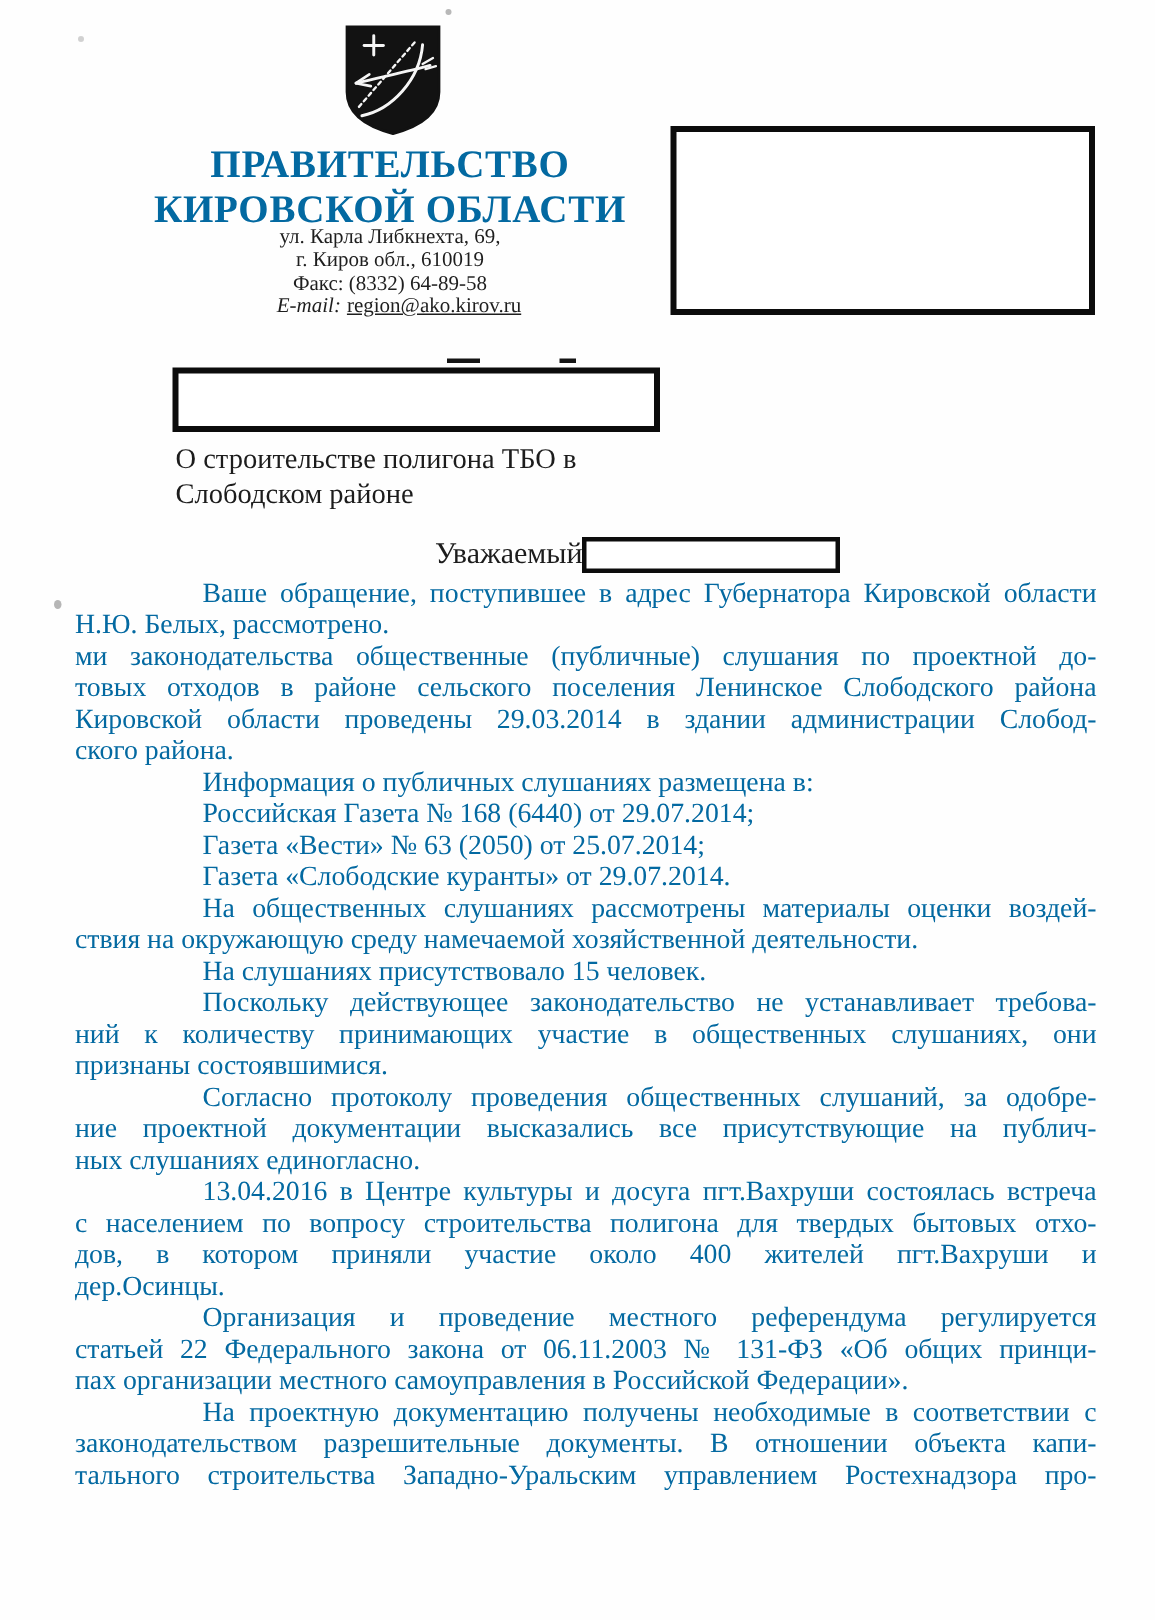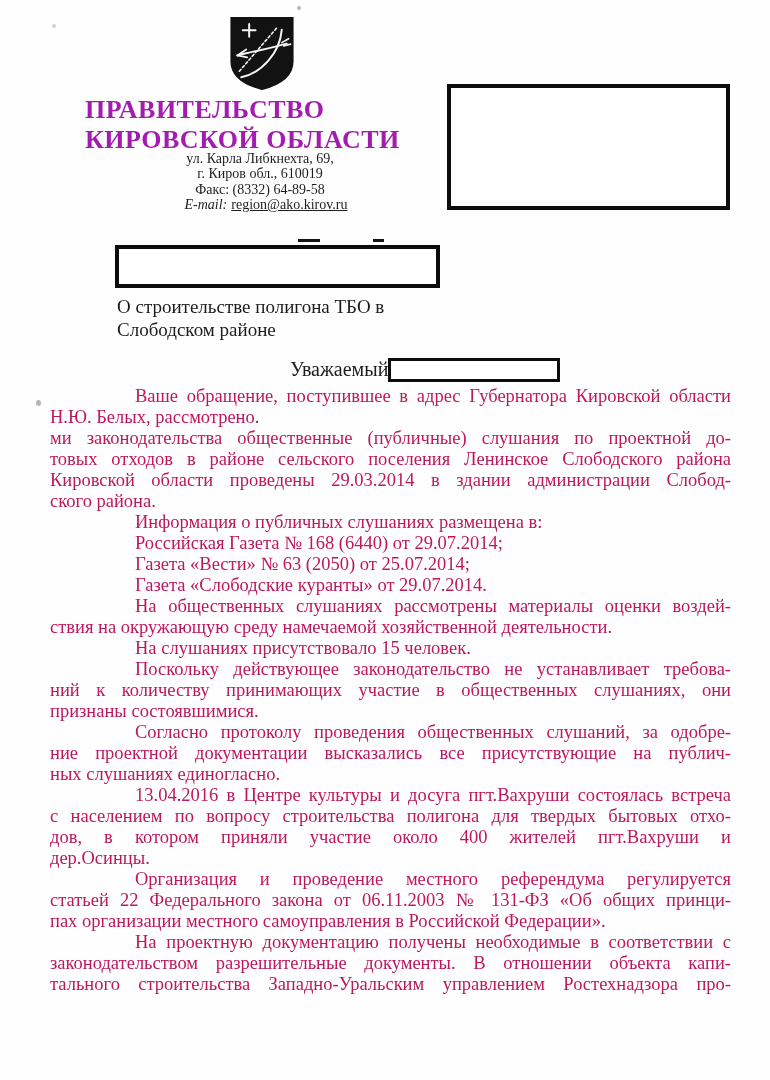--- a/index.html
+++ b/index.html
@@ -5,42 +5,42 @@
   html,body{margin:0;padding:0;background:#e8e8e8;}
   .page{
     position:relative;width:770px;height:1080px;background:#fefefe;
     margin:0 auto;overflow:hidden;
     font-family:"Liberation Serif","DejaVu Serif",serif;
     color:#1c1c1c;
   }
   
   .emblem{position:absolute;left:229px;top:16px;width:66px;height:75px;}
   .org-name{
-    position:absolute;left:85px;top:95px;width:350px;
+    position:absolute;left:85px;top:95px;width:350px;text-align:center;
     font-weight:bold;font-size:26px;line-height:30px;letter-spacing:0.5px;
-    color:#a21caf;
+    color:#0369a1;
   }
   .org-contact{
     position:absolute;left:85px;top:151px;width:350px;text-align:center;
     font-size:14px;line-height:15.4px;color:#1e1e1e;
   }
   .org-contact .email-label{font-style:italic;margin-left:12px;}
   .org-contact .email-addr{text-decoration:underline;margin-left:4px;}
   
   .redact{position:absolute;box-sizing:border-box;background:#fff;}
   .box-recipient{left:447px;top:84px;width:283px;height:126px;border:4px solid #0c0c0c;}
   .box-reference{left:115px;top:245px;width:325px;height:43px;border:4px solid #0c0c0c;}
   .box-addressee{left:388px;top:358px;width:172px;height:24px;border:3px solid #0c0c0c;}
   
   .subject{position:absolute;left:117px;top:295px;font-size:19px;line-height:23px;}
   .salutation{position:absolute;left:290px;top:357px;font-size:20px;line-height:24px;}
   
   .letter-body{
     position:absolute;left:50px;top:386px;width:681px;
-    font-size:18.5px;line-height:21px;color:#be185d;
+    font-size:18.5px;line-height:21px;color:#0369a1;
   }
   .para{margin:0;}
   .line{text-align:justify;text-align-last:justify;}
   .line.first{padding-left:85px;}
   .line.lastline{text-align-last:left;}
   
   .tick{position:absolute;background:#141414;}
   .tick1{left:298px;top:239px;width:22px;height:3px;}
   .tick2{left:373px;top:239px;width:11px;height:3px;}
   .speck{position:absolute;border-radius:50%;}

